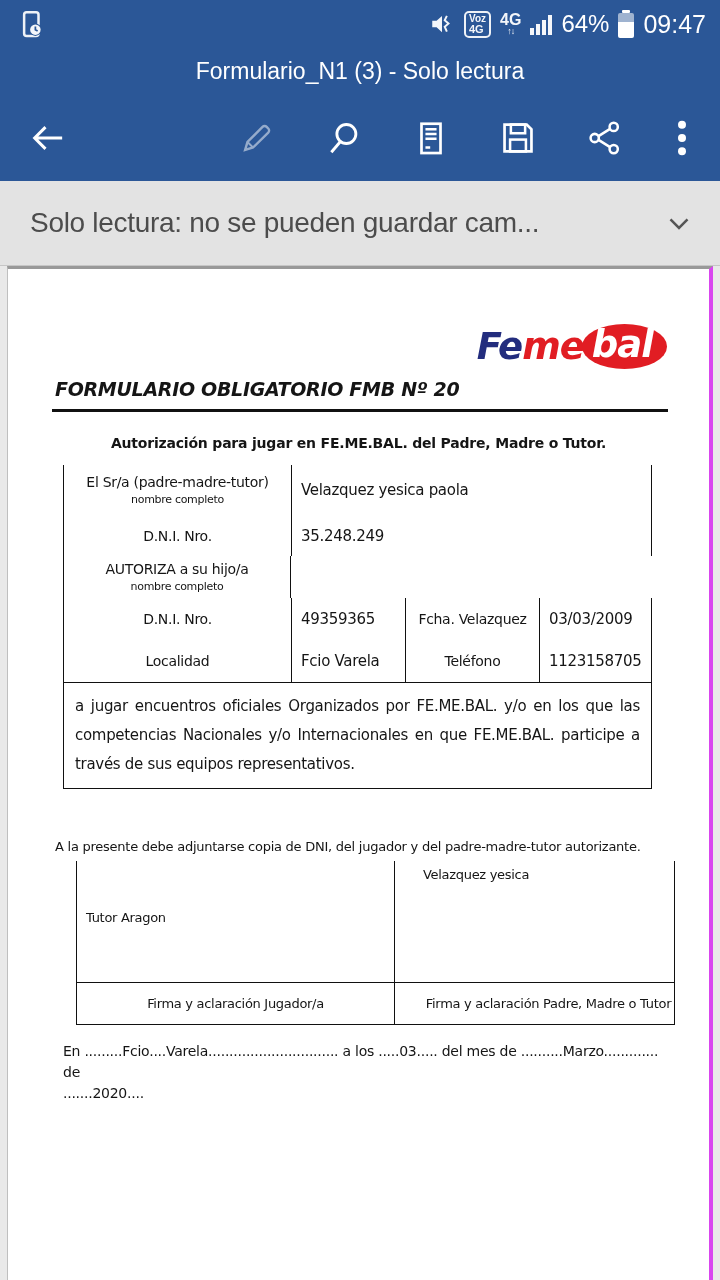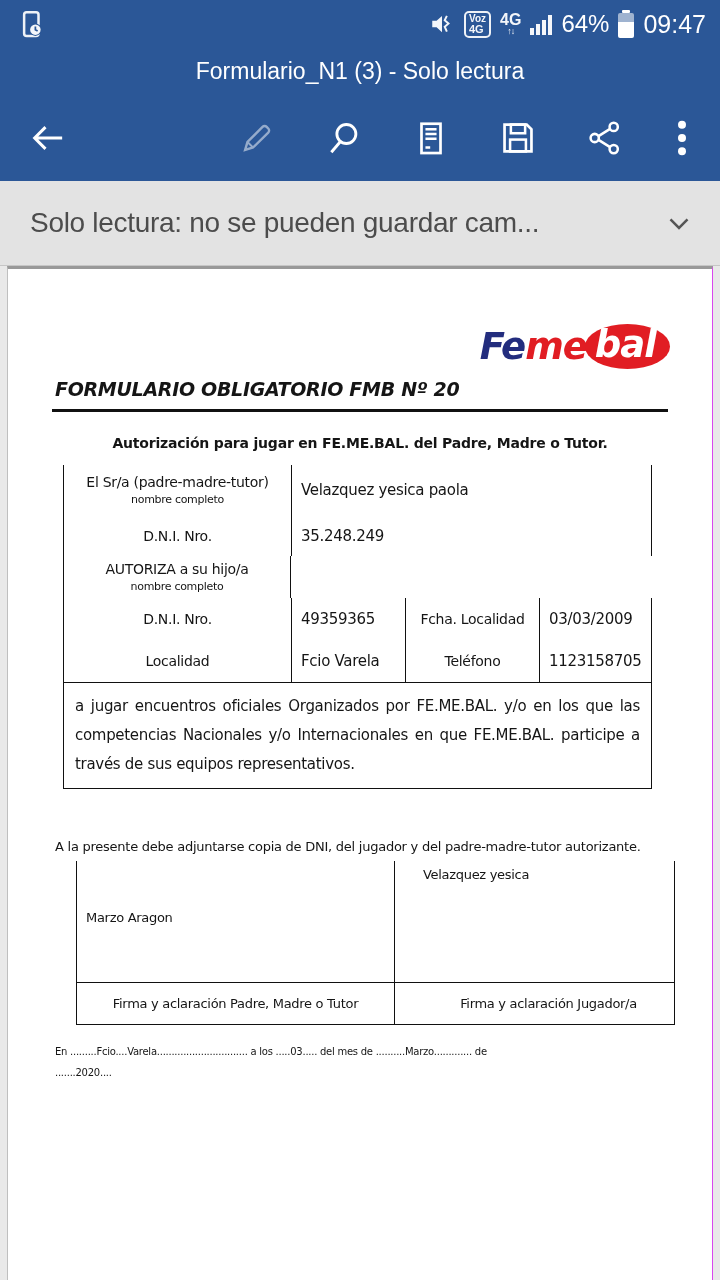--- a/index.html
+++ b/index.html
@@ -52,21 +52,21 @@
     height:85px; background:#e3e3e3; border-bottom:1px solid #c6c6c6;
     display:flex; align-items:center; padding:0 24px 0 30px;
   }
   .banner-text { font-size:28px; color:#4c4c4c; letter-spacing:-.3px; }
   .banner-chevron { margin-left:auto; display:flex; align-items:center; }
 
   
   .pagewrap { height:1014px; background:#e9e9e9; padding:0 7px; }
   .page {
     height:100%; background:#fff; border-top:3px solid #999;
-    border-left:1px solid #bfbfbf; border-right:1px solid #d946ef;
+    border-left:1px solid #bfbfbf; border-right:4px solid #d946ef;
     font-family:"DejaVu Sans", sans-serif; color:#151515;
     letter-spacing:-.3px; position:relative;
   }
   .logo { position:absolute; top:55px; right:42px; font-style:italic; font-weight:bold; display:flex; align-items:center; }
   .logo .p1 { color:#232d7e; font-size:37px; letter-spacing:-1px; }
   .logo .p2 { color:#e11d23; font-size:37px; letter-spacing:-1px; }
   .logo .oval {
     background:#e11d23; color:#fff; font-size:37px; letter-spacing:-1px;
     border-radius:50%; padding:2px 14px 6px 10px; margin-left:-2px; line-height:1;
   }
@@ -96,21 +96,21 @@
   .sigrow { display:grid; grid-template-columns:318px 281px; }
   .sigrow .sc { border-left:1px solid #111; }
   .sigrow .sc:last-child { border-right:1px solid #111;padding-left:28px; }
   .sig-namecell { height:121px; font-size:13px; }
   .sig-name-player { padding:49px 0 0 9px; }
   .sig-name-tutor { padding:6px 0 0 9px; }
   .sig-capcell {
     height:43px; border-top:1px solid #111; border-bottom:1px solid #111;
     display:flex; align-items:center; justify-content:center; font-size:13px;
   }
-  .footer { position:absolute; top:772px; left:47px; width:616px; font-size:10px; line-height:21px; letter-spacing:-.25px; }
+  .footer { position:absolute; top:772px; left:55px; width:616px; font-size:14px; line-height:21px; letter-spacing:-.25px; }
 
   svg { display:block; }
 </style>
 </head>
 <body>
 
 <div class="screen">
 
   <div class="statusbar">
     <div class="sb-left">
@@ -258,42 +258,42 @@
         </div>
         <div class="frow h42">
           <div class="c lab">
             <span>AUTORIZA a su hijo/a</span>
             <span class="sub">nombre completo</span>
           </div>
         </div>
         <div class="frow h42">
           <div class="c lab">D.N.I. Nro.</div>
           <div class="c val">49359365</div>
-          <div class="c lab">Fcha. Localidad</div>
+          <div class="c lab">Fcha. Velazquez</div>
           <div class="c val">03/03/2009</div>
         </div>
         <div class="frow h42">
           <div class="c lab">Localidad</div>
           <div class="c val">Fcio Varela</div>
           <div class="c lab">Teléfono</div>
           <div class="c val">1123158705</div>
         </div>
         <div class="fpara">a jugar encuentros oficiales Organizados por FE.ME.BAL. y/o en los que las competencias Nacionales y/o Internacionales en que FE.ME.BAL. participe a través de sus equipos representativos.</div>
       </div>
 
       <div class="note">A la presente debe adjuntarse copia de DNI, del jugador y del padre-madre-tutor autorizante.</div>
 
       <div class="sigtable">
         <div class="sigrow">
-          <div class="sc sig-namecell sig-name-player">Marzo Aragon</div>
+          <div class="sc sig-namecell sig-name-player">Tutor Aragon</div>
           <div class="sc sig-namecell sig-name-tutor">Velazquez yesica</div>
         </div>
         <div class="sigrow">
+          <div class="sc sig-capcell">Firma y aclaración Jugador/a</div>
           <div class="sc sig-capcell">Firma y aclaración Padre, Madre o Tutor</div>
-          <div class="sc sig-capcell">Firma y aclaración Jugador/a</div>
         </div>
       </div>
 
       <div class="footer">
         <div>En .........Fcio....Varela............................... a los .....03..... del mes de ..........Marzo............. de</div>
         <div>.......2020....</div>
       </div>
 
     </div>
   </div>

